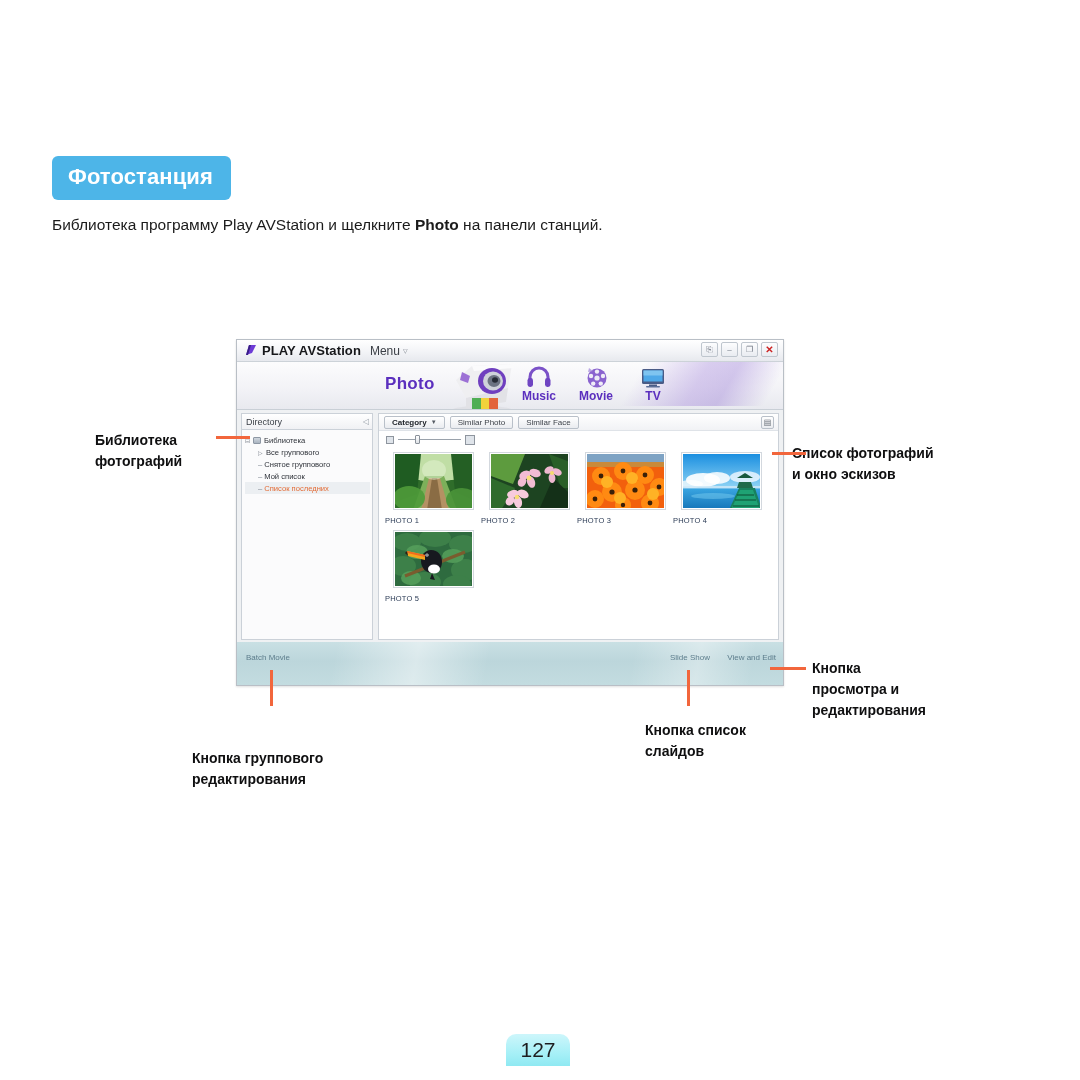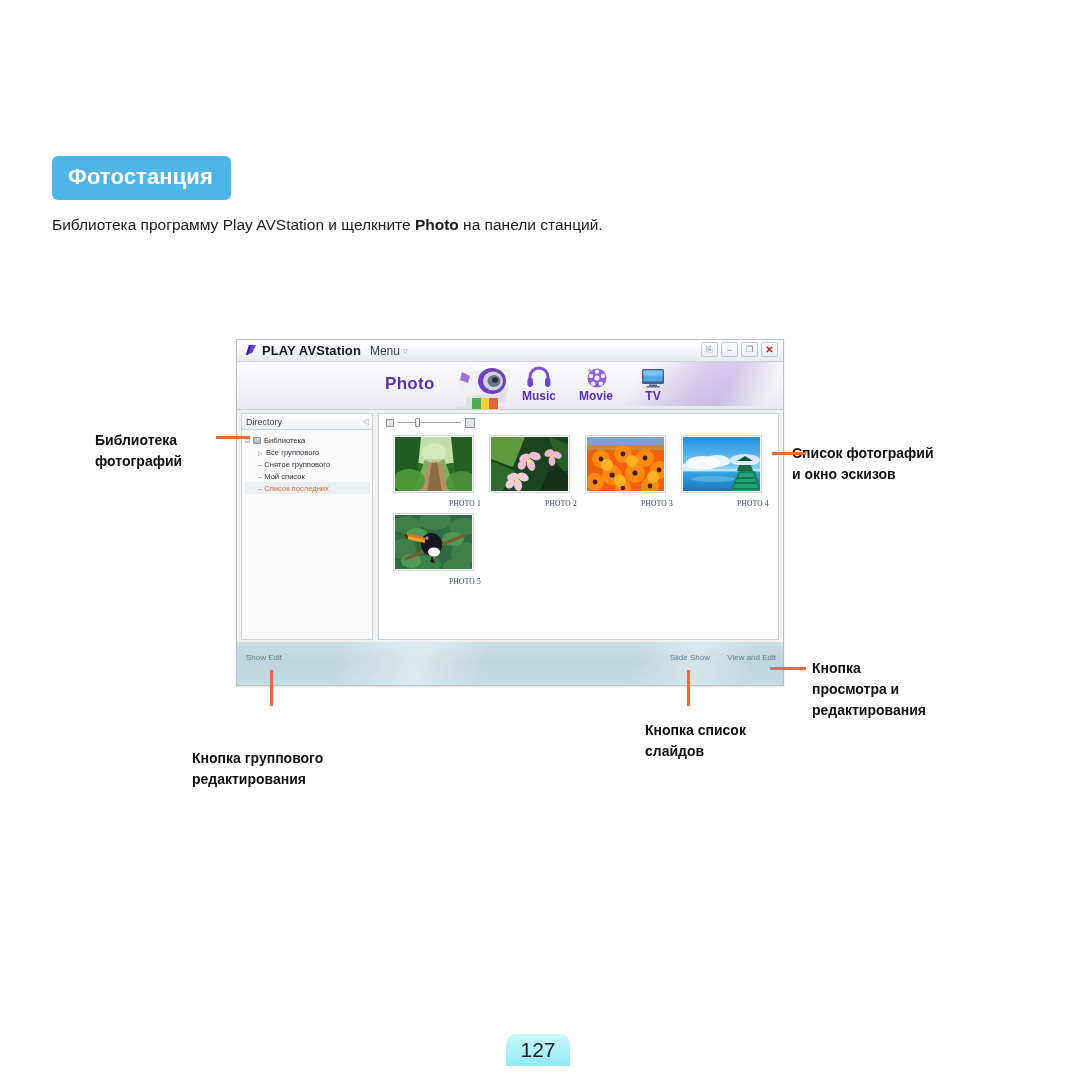--- a/index.html
+++ b/index.html
@@ -167,21 +167,21 @@
     width:5px;height:9px;
     border:1px solid #8a919a; background:linear-gradient(to bottom,#ffffff,#dfe3e8);
     border-radius:1px;
   }
 
   .thumb-grid{
     flex:1; padding:5px 0 0 6px;
     display:flex; flex-wrap:wrap;
     align-content:flex-start;
   }
-  .thumb-cell{ width:96px; margin-bottom:6px; text-align:right;font-family:Liberation Serif, serif; }
+  .thumb-cell{ width:96px; margin-bottom:6px; text-align:left; }
   .thumb-img{
     width:79px;height:56px;
     margin:0 auto;
     border:1px solid #ffffff;
     outline:1px solid #d3d8de;
     position:relative; overflow:hidden;
   }
   .thumb-caption{ font-size:7.5px; color:#2b3b55; margin-top:7px; letter-spacing:.2px; }
 
   .status-bar{
@@ -332,20 +332,29 @@
         <div class="tree-row child selected">
           <span class="tw-dash">–</span>
           <span class="tree-label sel">Список последних</span>
         </div>
 
       </div>
     </div>
 
     <div class="content-pane">
 
+      <div class="content-toolbar">
+        <div class="tb-btn primary">
+          <span>Category</span>
+          <span class="car">▼</span>
+        </div>
+        <div class="tb-btn plain">Similar Photo</div>
+        <div class="tb-btn plain">Similar Face</div>
+        <div class="tb-icon-btn">▤</div>
+      </div>
 
       <div class="slider-row">
         <div class="sz-icon"></div>
         <div class="sl-track">
           <div class="sl-thumb"></div>
         </div>
         <div class="sz-icon big"></div>
       </div>
 
       <div class="thumb-grid">
@@ -507,21 +516,21 @@
           </div>
           <div class="thumb-caption">PHOTO 5</div>
         </div>
 
       </div>
     </div>
   </div>
 
   <div class="status-bar">
     <div class="sheen"></div>
-    <div class="sb-btn sb-left">Show Edit</div>
+    <div class="sb-btn sb-left">Batch Movie</div>
     <div class="sb-btn sb-slide">Slide Show</div>
     <div class="sb-btn sb-view">View and Edit</div>
   </div>
 </div>
 
 <div class="anno" style="left:95px; top:430px; text-align:left;">
   <div>Библиотека</div>
   <div>фотографий</div>
 </div>
 <div class="leader h" style="left:216px; top:436px; width:34px;"></div>

